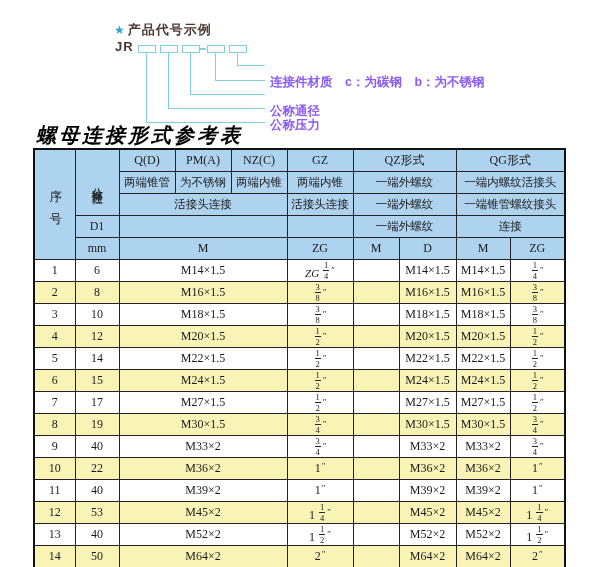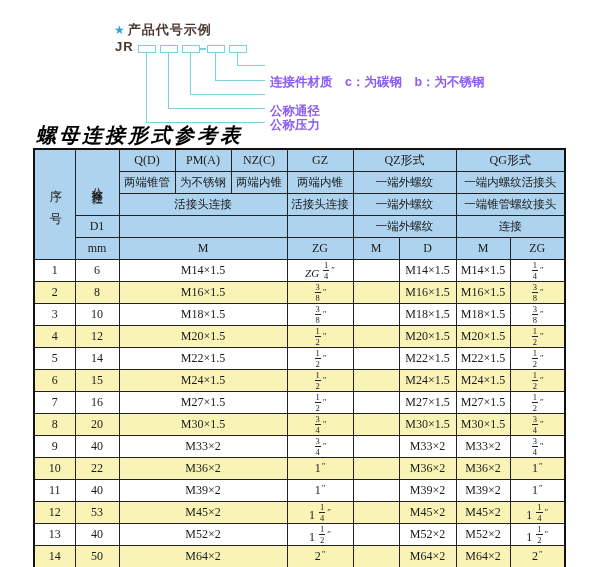--- a/index.html
+++ b/index.html
@@ -219,31 +219,31 @@
           <td>15</td>
           <td colspan="3">M24×1.5</td>
           <td><span class="fr"><span class="n">1</span><span class="d">2</span></span><span class="inch">″</span></td>
           <td></td>
           <td>M24×1.5</td>
           <td>M24×1.5</td>
           <td><span class="fr"><span class="n">1</span><span class="d">2</span></span><span class="inch">″</span></td>
         </tr>
         <tr>
           <td>7</td>
-          <td>16</td>
+          <td>17</td>
           <td colspan="3">M27×1.5</td>
           <td><span class="fr"><span class="n">1</span><span class="d">2</span></span><span class="inch">″</span></td>
           <td></td>
           <td>M27×1.5</td>
           <td>M27×1.5</td>
           <td><span class="fr"><span class="n">1</span><span class="d">2</span></span><span class="inch">″</span></td>
         </tr>
         <tr class="alt">
           <td>8</td>
-          <td>20</td>
+          <td>19</td>
           <td colspan="3">M30×1.5</td>
           <td><span class="fr"><span class="n">3</span><span class="d">4</span></span><span class="inch">″</span></td>
           <td></td>
           <td>M30×1.5</td>
           <td>M30×1.5</td>
           <td><span class="fr"><span class="n">3</span><span class="d">4</span></span><span class="inch">″</span></td>
         </tr>
         <tr>
           <td>9</td>
           <td>40</td>

